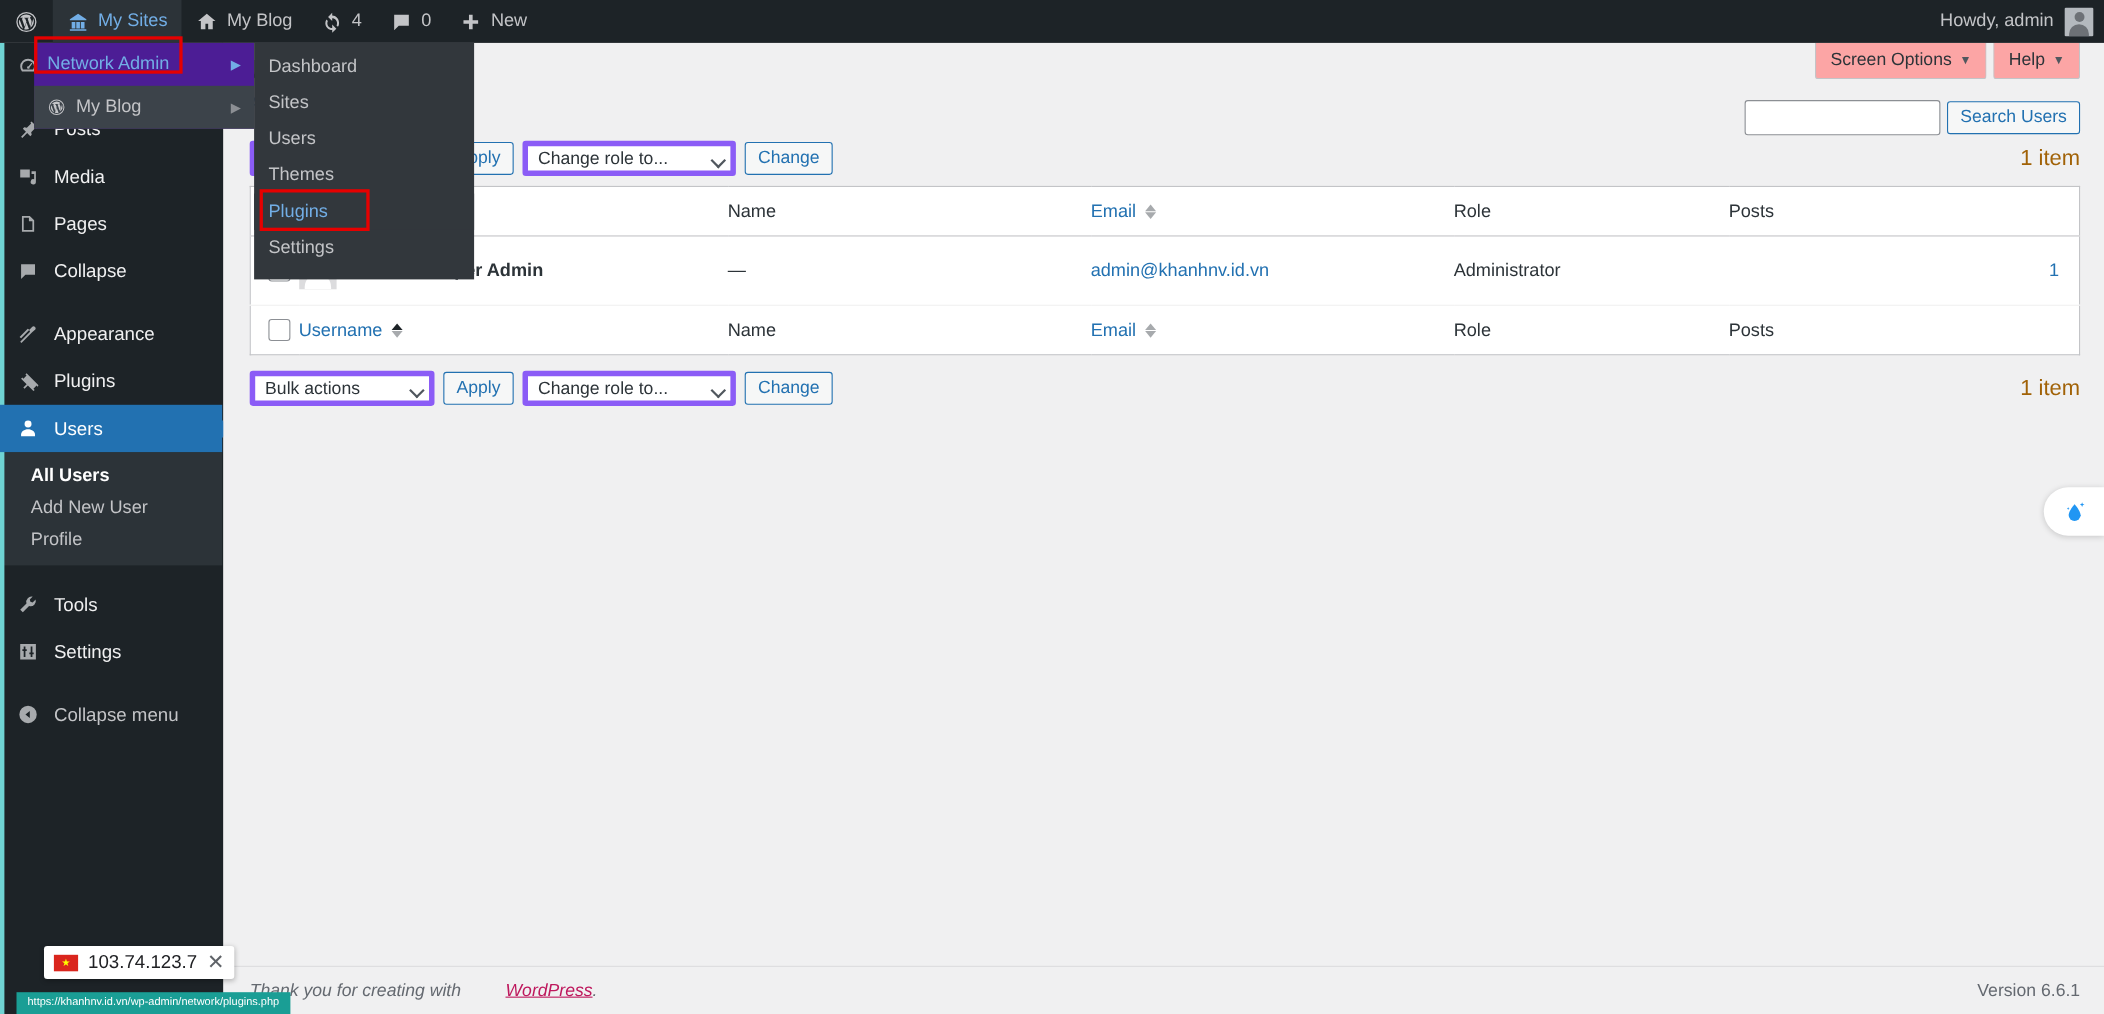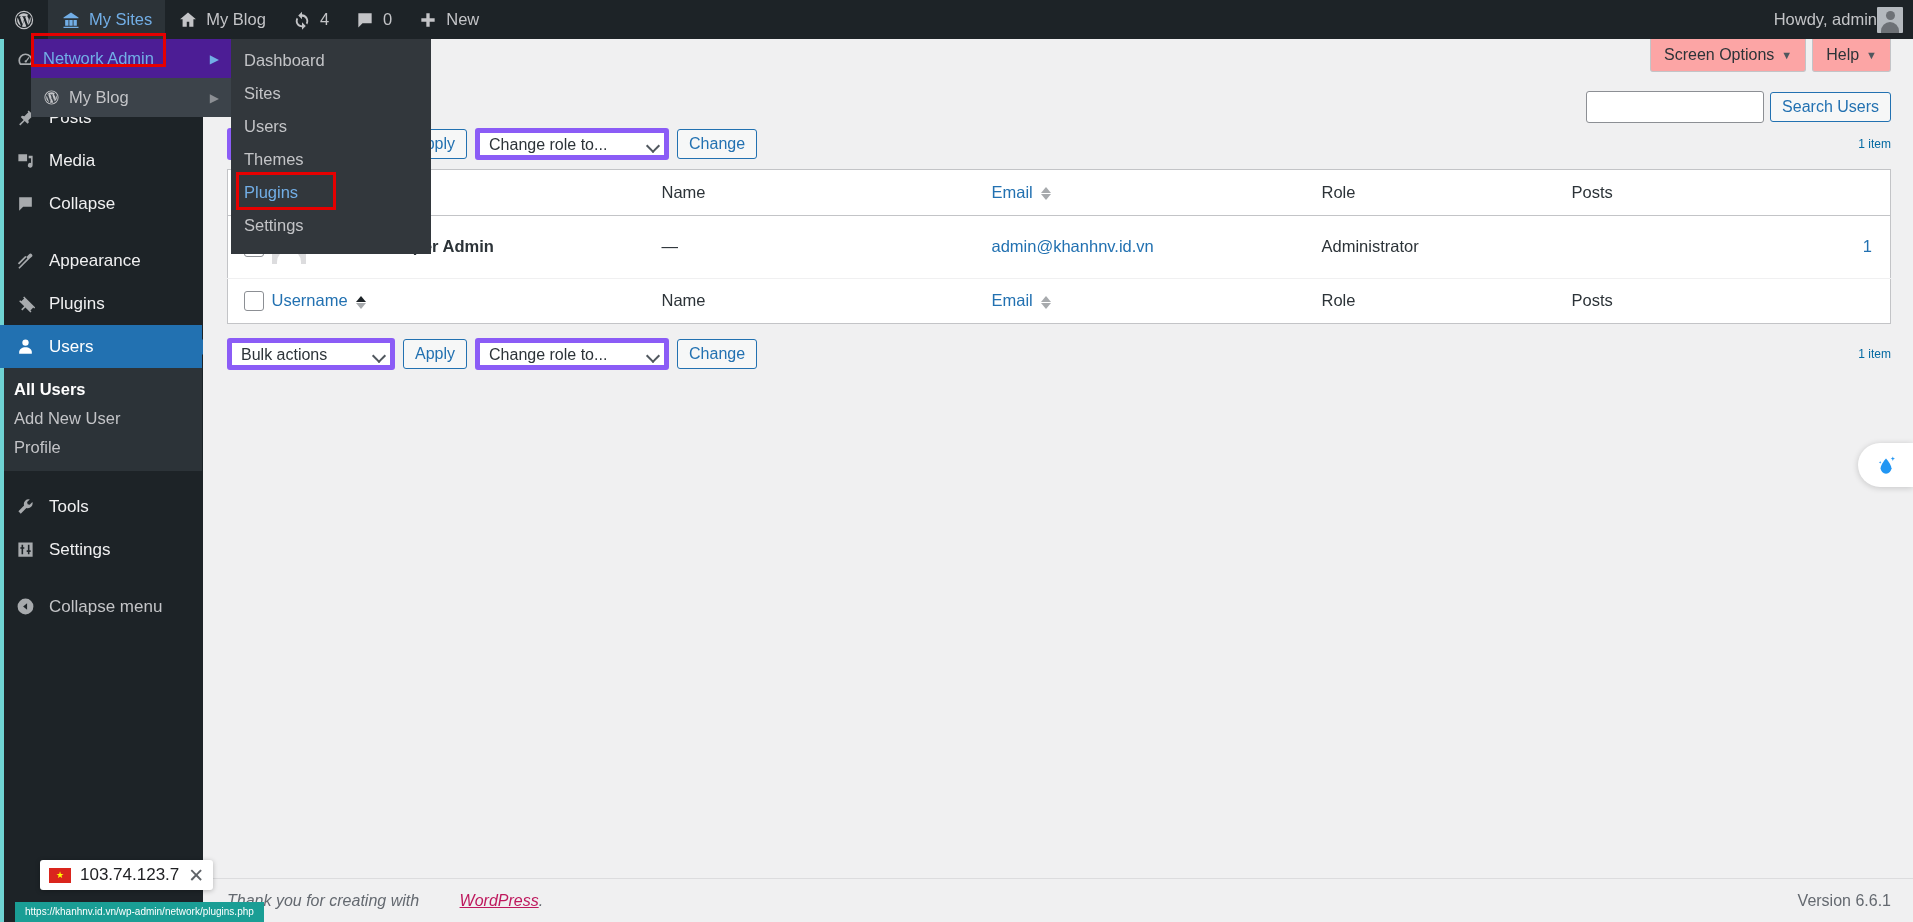--- a/index.html
+++ b/index.html
@@ -25,21 +25,21 @@
     display: flex; align-items: center;
     padding: 0 13px; gap: 8px;
     color: #c3c4c7; cursor: pointer;
     white-space: nowrap;
   }
   .ab-wplogo { width: 48px; justify-content: center; padding: 0; }
   .ab-item.active { background: #2c3338; color: #72aee6; }
   .ab-item.active .ab-ico svg { fill: #72aee6; }
   .ab-ico { display: inline-flex; align-items: center; }
   .ab-ico svg { fill: #c3c4c7; display: block; }
-  .ab-right { margin-left: auto; display: flex; align-items: center; padding-right: 10px; gap: 0; }
+  .ab-right { margin-left: auto; display: flex; align-items: center; padding-right: 10px; gap: 10px; }
   .ab-howdy { color: #c3c4c7; font-size: 16.5px; }
   .ab-avatar {
     width: 26px; height: 26px; background: #b4b9be;
     border-radius: 1px; position: relative; overflow: hidden;
   }
   .ab-avatar::before {
     content:""; position:absolute; width: 9px; height: 9px; border-radius: 50%;
     background: #6d7176; left: 8.5px; top: 4px;
   }
   .ab-avatar::after {
@@ -106,21 +106,21 @@
     border-top: 9px solid transparent; border-bottom: 9px solid transparent;
     border-left: 9px solid #2271b1;
   }
   .sb-ico { width: 22px; display: inline-flex; justify-content: center; align-items: center; }
   .sb-ico svg { fill: #a7aaad; display: block; }
   .sb-item.active .sb-ico svg { fill: #fff; }
   .sb-label { white-space: nowrap; }
   .sb-sub { background: #2c3338; padding: 7px 0 9px 0; }
   .sb-sub-item {
     height: 29px; display: flex; align-items: center;
-    padding-left: 14px; color: #c3c4c7; font-size: 16.5px; cursor: pointer; text-align: center;
+    padding-left: 28px; color: #c3c4c7; font-size: 16.5px; cursor: pointer; text-align: center;
   }
   .sb-sub-item.cur { color: #fff; font-weight: bold; }
   .sb-item.collapse { margin-top: 14px; color: #c3c4c7; }
 
   
   #main {
     position: absolute; top: 39px; left: 203px;
     width: 1710px; height: 883px;
     background: #f0f0f1;
   }
@@ -167,21 +167,21 @@
   }
   .select-wrap { position: relative; display: inline-block; }
   .select-wrap::after {
     content:""; position: absolute; right: 11px; top: 13px;
     width: 8px; height: 8px; border-right: 2px solid #50575e; border-bottom: 2px solid #50575e;
     transform: rotate(45deg); pointer-events: none;
   }
   .sel-bulk { width: 168px; }
   .sel-role { width: 194px; }
   .item-count {
-    position: absolute; right: 0; font-size: 12px; color: #0369a1;
+    position: absolute; right: 0; font-size: 20px; color: #a16207;
   }
 
   
   table.wp-list {
     width: 100%; border-collapse: collapse; margin-top: 9px;
     background: #fff; border: 1px solid #c3c4c7; border-radius: 3px;
     font-size: 16.5px;
   }
   table.wp-list th {
     text-align: left; font-weight: 400; color: #2c3338;
@@ -345,20 +345,28 @@
     </span>
     <span class="sb-label">Posts</span>
   </div>
   <div class="sb-item">
     <span class="sb-ico">
       <svg width="19" height="19" viewBox="0 0 24 24">
           <path d="M3 4h11v9H3V4zm2.5 6.5l2-2.5 1.7 2.2 2.3-3 2 3.3H5.5zM16 6h5v12a3 3 0 1 1-2-2.8V9h-3V6z"></path>
         </svg>
     </span>
     <span class="sb-label">Media</span>
+  </div>
+  <div class="sb-item">
+    <span class="sb-ico">
+      <svg width="19" height="19" viewBox="0 0 24 24">
+          <path d="M5 3h9l5 5v13H5V3zm2 2v14h10V9h-4V5H7z"></path>
+        </svg>
+    </span>
+    <span class="sb-label">Pages</span>
   </div>
   <div class="sb-item">
     <span class="sb-ico">
       <svg width="19" height="19" viewBox="0 0 24 24">
           <path d="M4 4h16v12H9l-5 5V4z"></path>
         </svg>
     </span>
     <span class="sb-label">Collapse</span>
   </div>
   <div class="sb-item sep">

